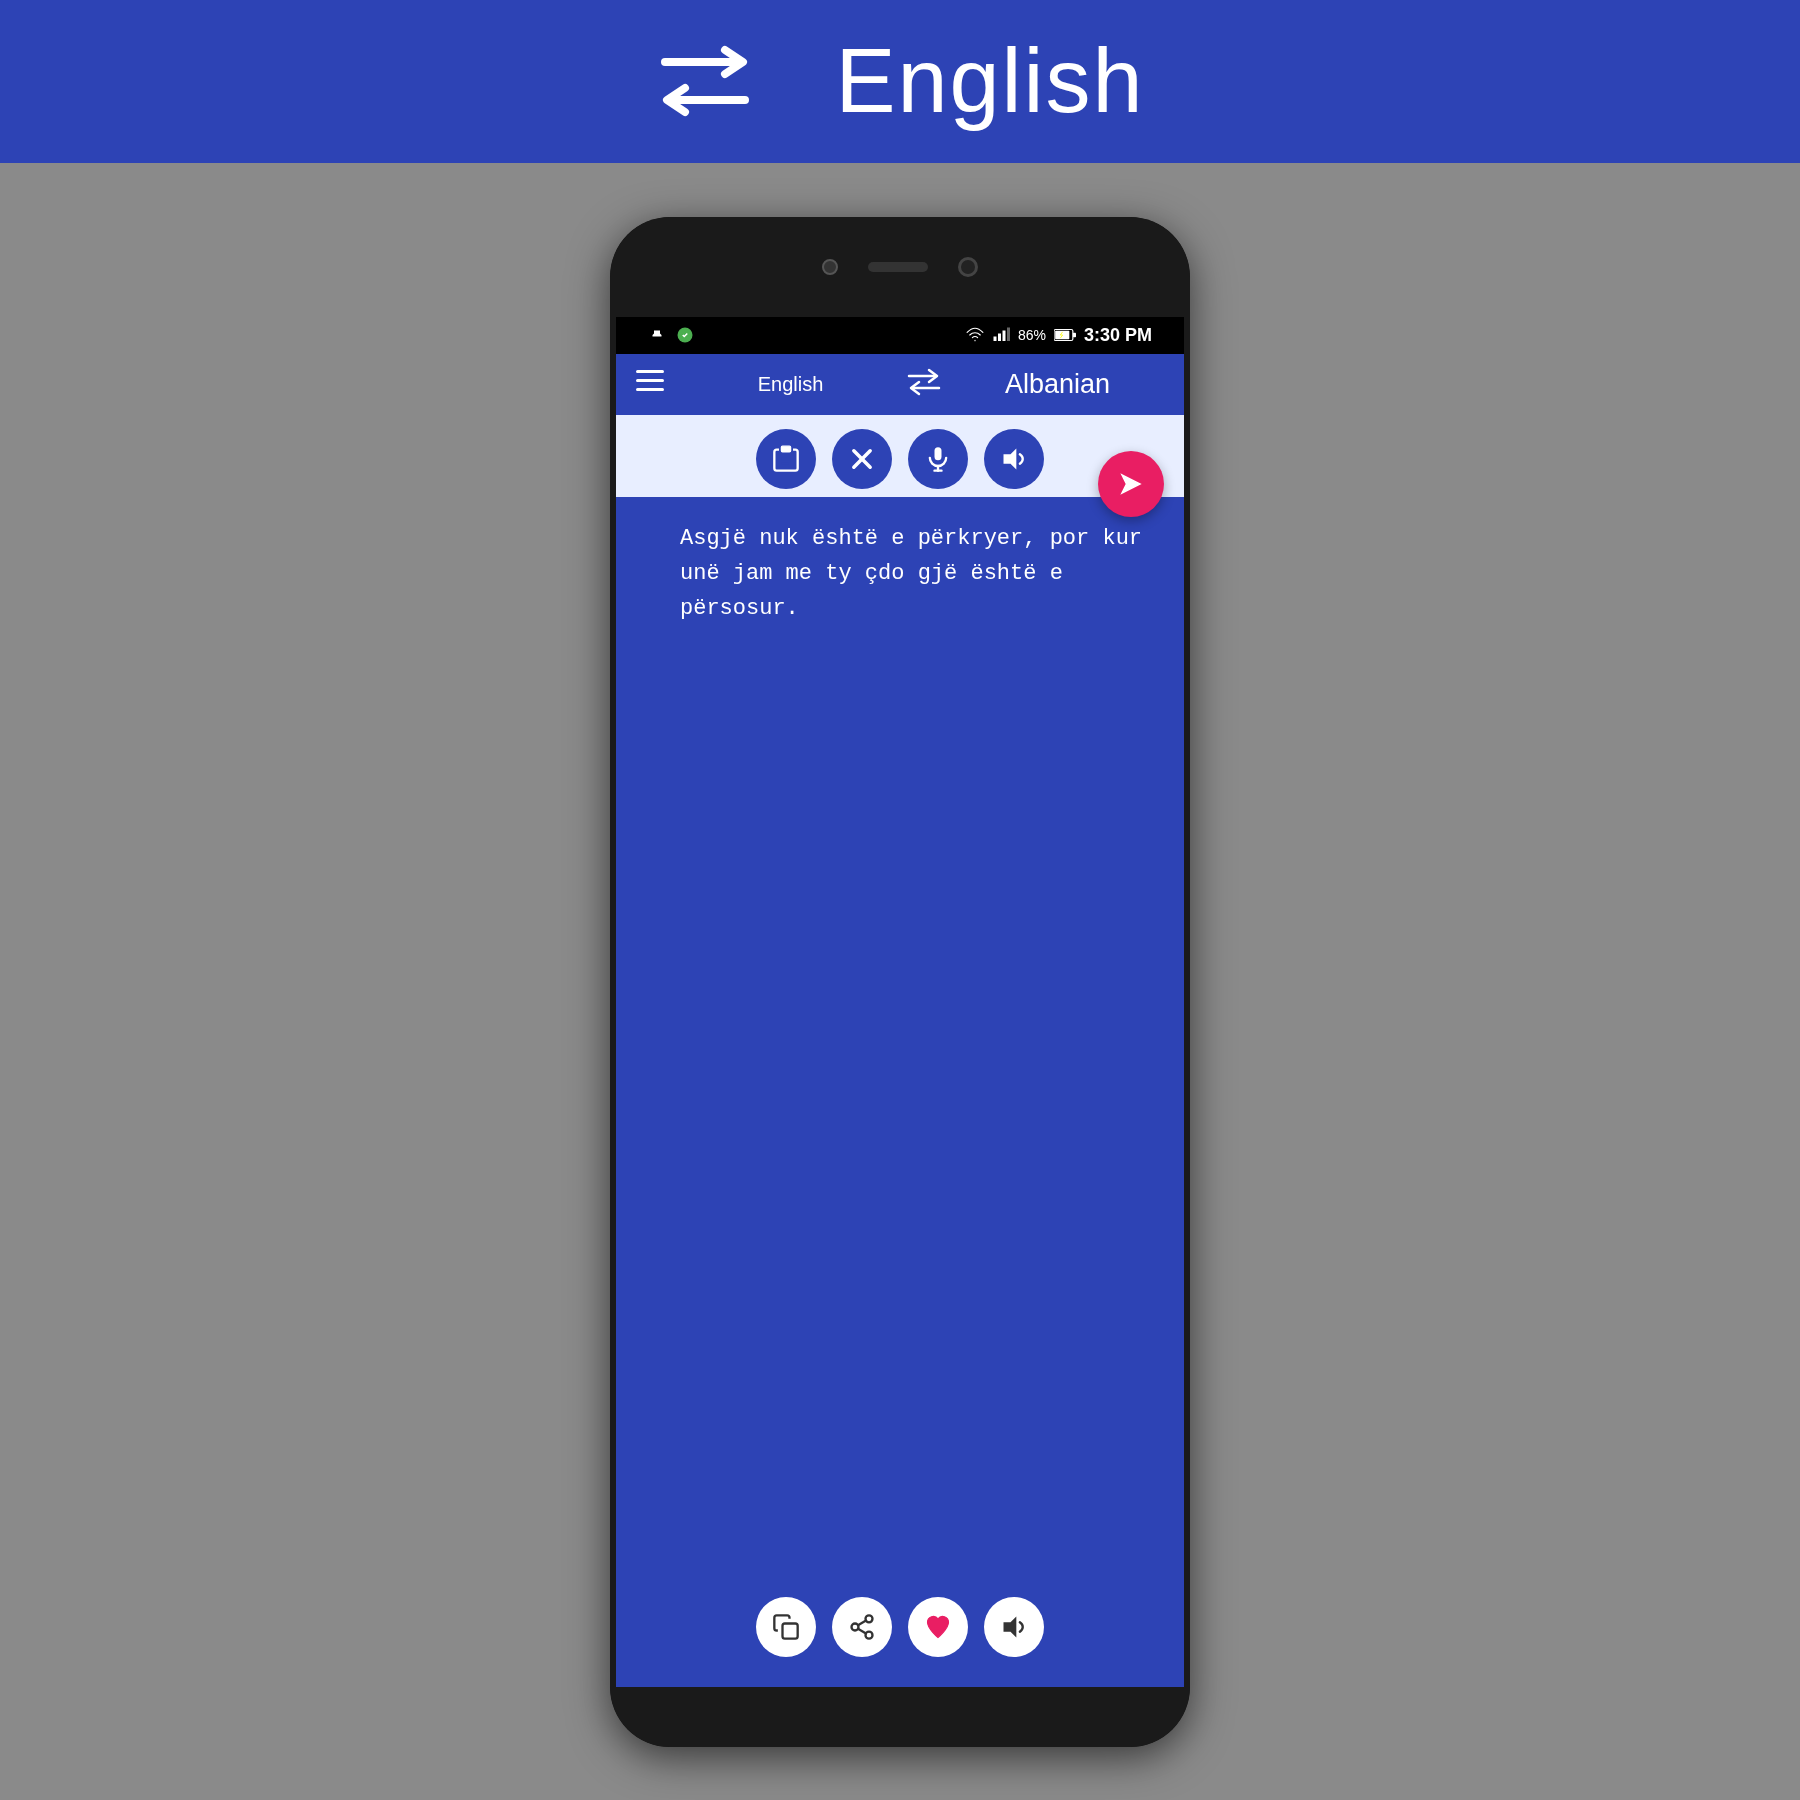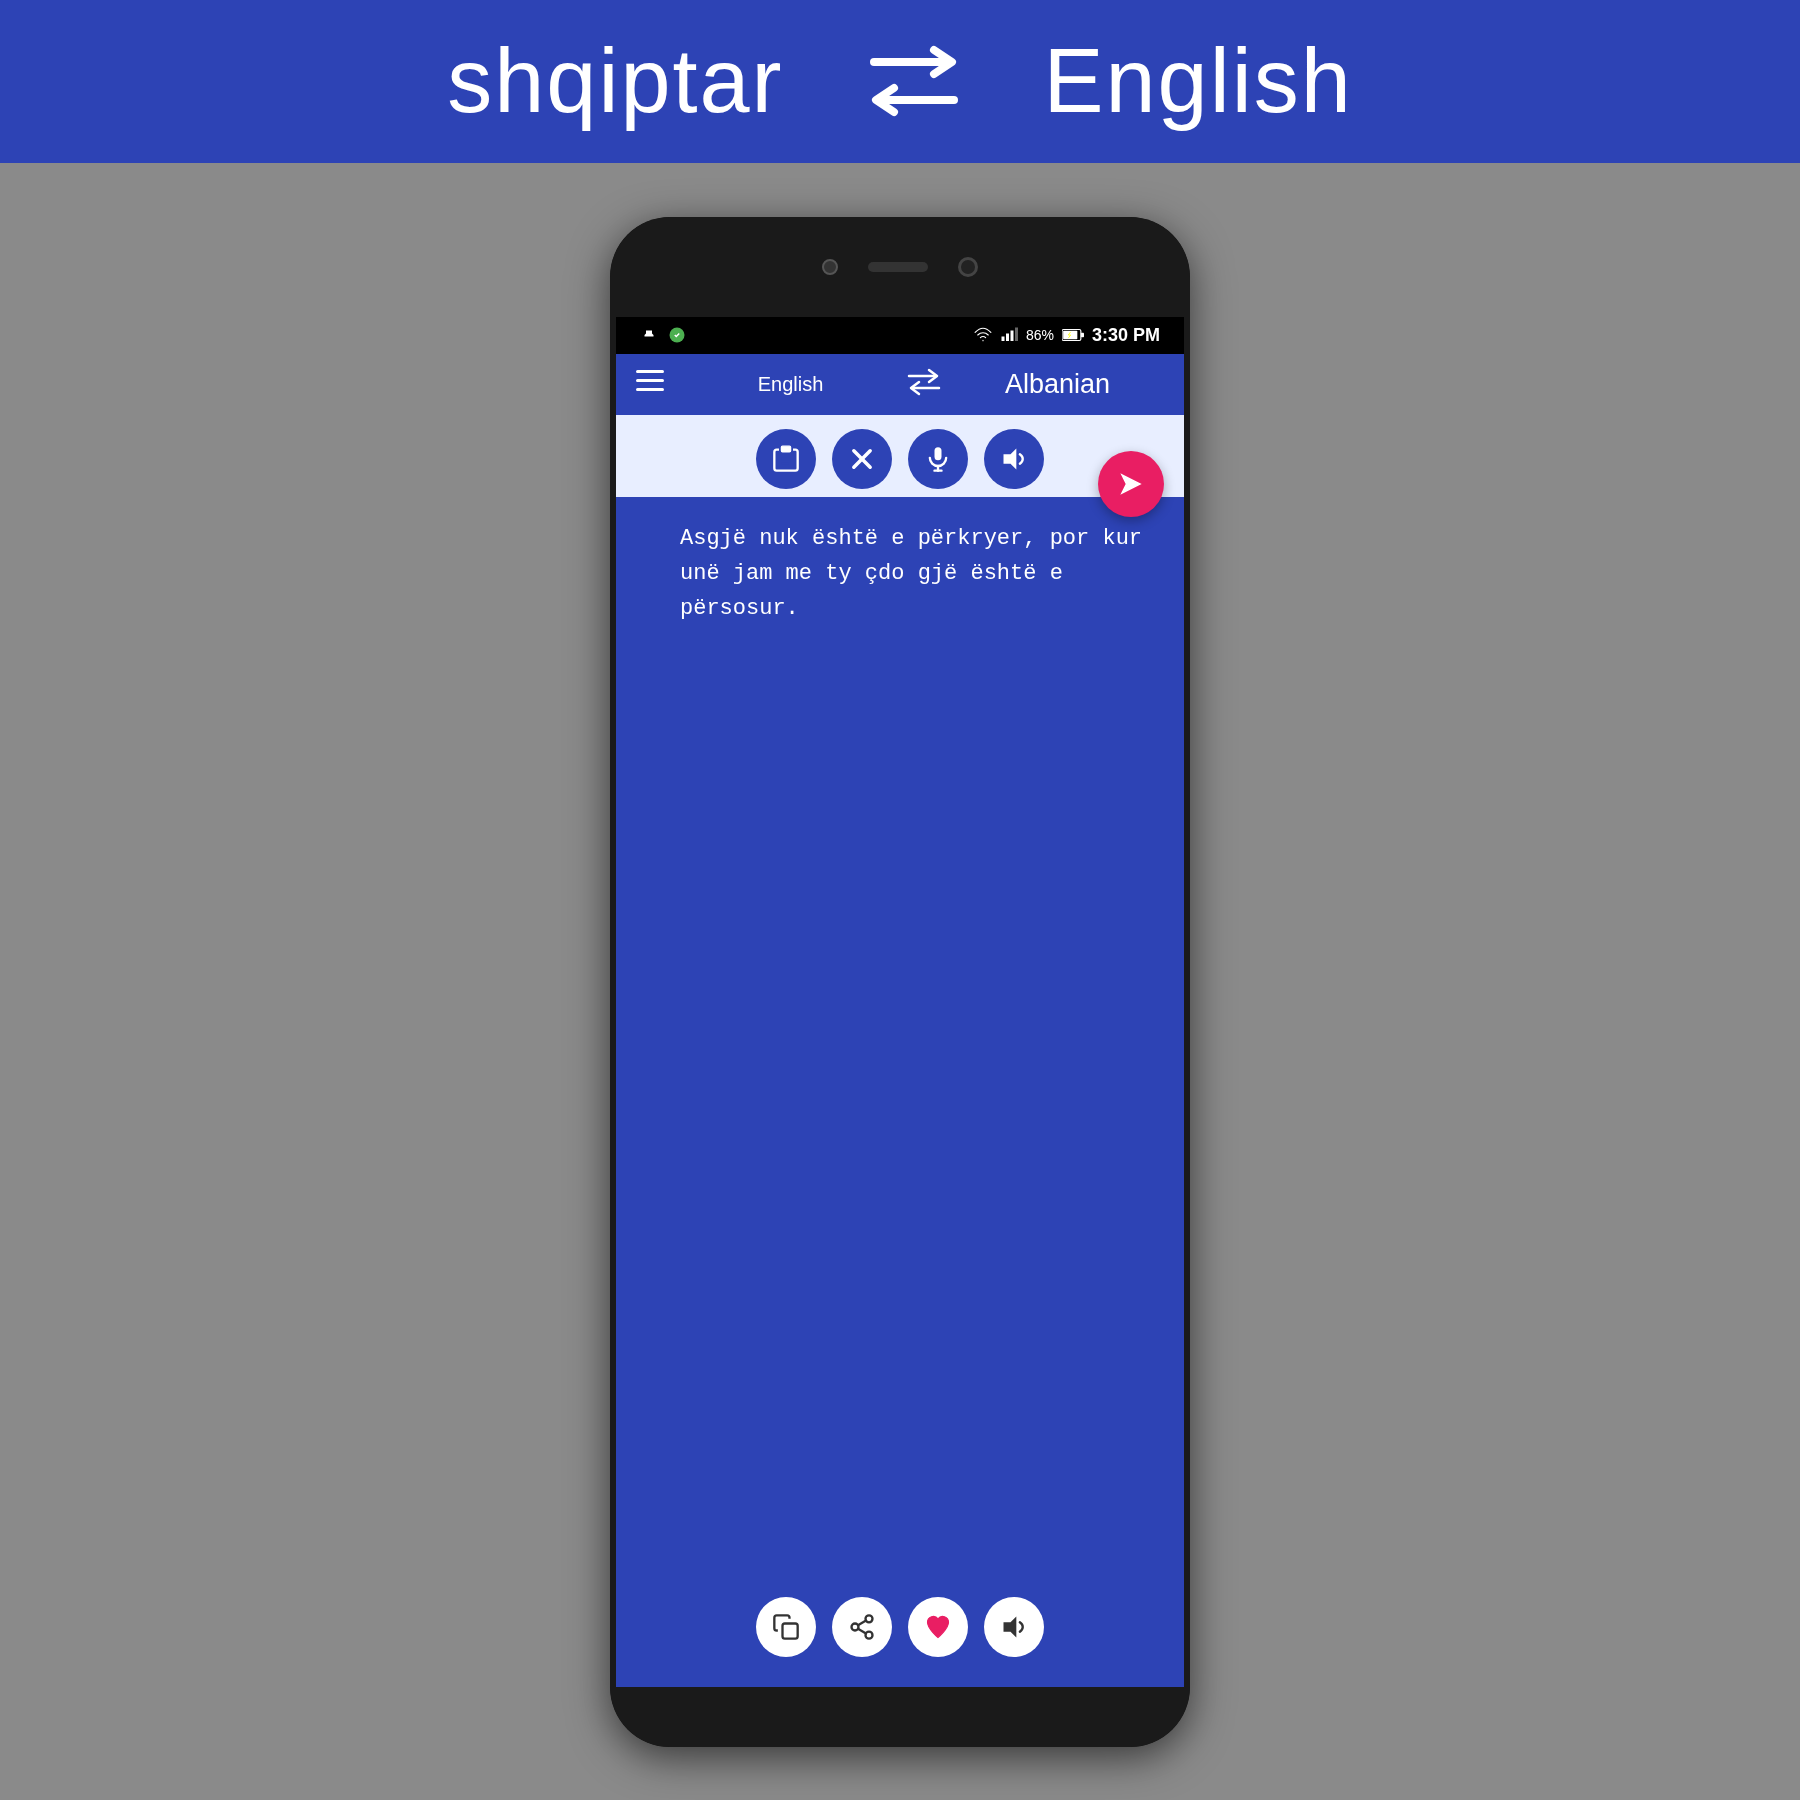--- a/index.html
+++ b/index.html
@@ -110,21 +110,21 @@
     }
 
     
     .status-bar {
       background: #000;
       color: white;
       font-size: 18px;
       display: flex;
       align-items: center;
       justify-content: space-between;
-      padding: 8px 24px;
+      padding: 8px 32px;
       flex-shrink: 0;
     }
     .status-left {
       display: flex;
       align-items: center;
       gap: 10px;
     }
     .status-right {
       display: flex;
       align-items: center;
@@ -289,21 +289,20 @@
       flex-shrink: 0;
       display: flex;
       align-items: center;
       justify-content: center;
     }
   </style>
 </head>
 <body>
 
 <div class="top-banner">
-  <span class="banner-lang">shqiptar</span>
   <div class="banner-swap-icon">
     <svg viewBox="0 0 100 80" fill="none" xmlns="http://www.w3.org/2000/svg">
 
       <polyline points="10,20 85,20" stroke="white" stroke-width="8" stroke-linecap="round"></polyline>
       <polyline points="70,8 88,20 70,32" stroke="white" stroke-width="8" stroke-linecap="round" stroke-linejoin="round" fill="none"></polyline>
 
       <polyline points="90,58 15,58" stroke="white" stroke-width="8" stroke-linecap="round"></polyline>
       <polyline points="30,46 12,58 30,70" stroke="white" stroke-width="8" stroke-linecap="round" stroke-linejoin="round" fill="none"></polyline>
     </svg>
   </div>

